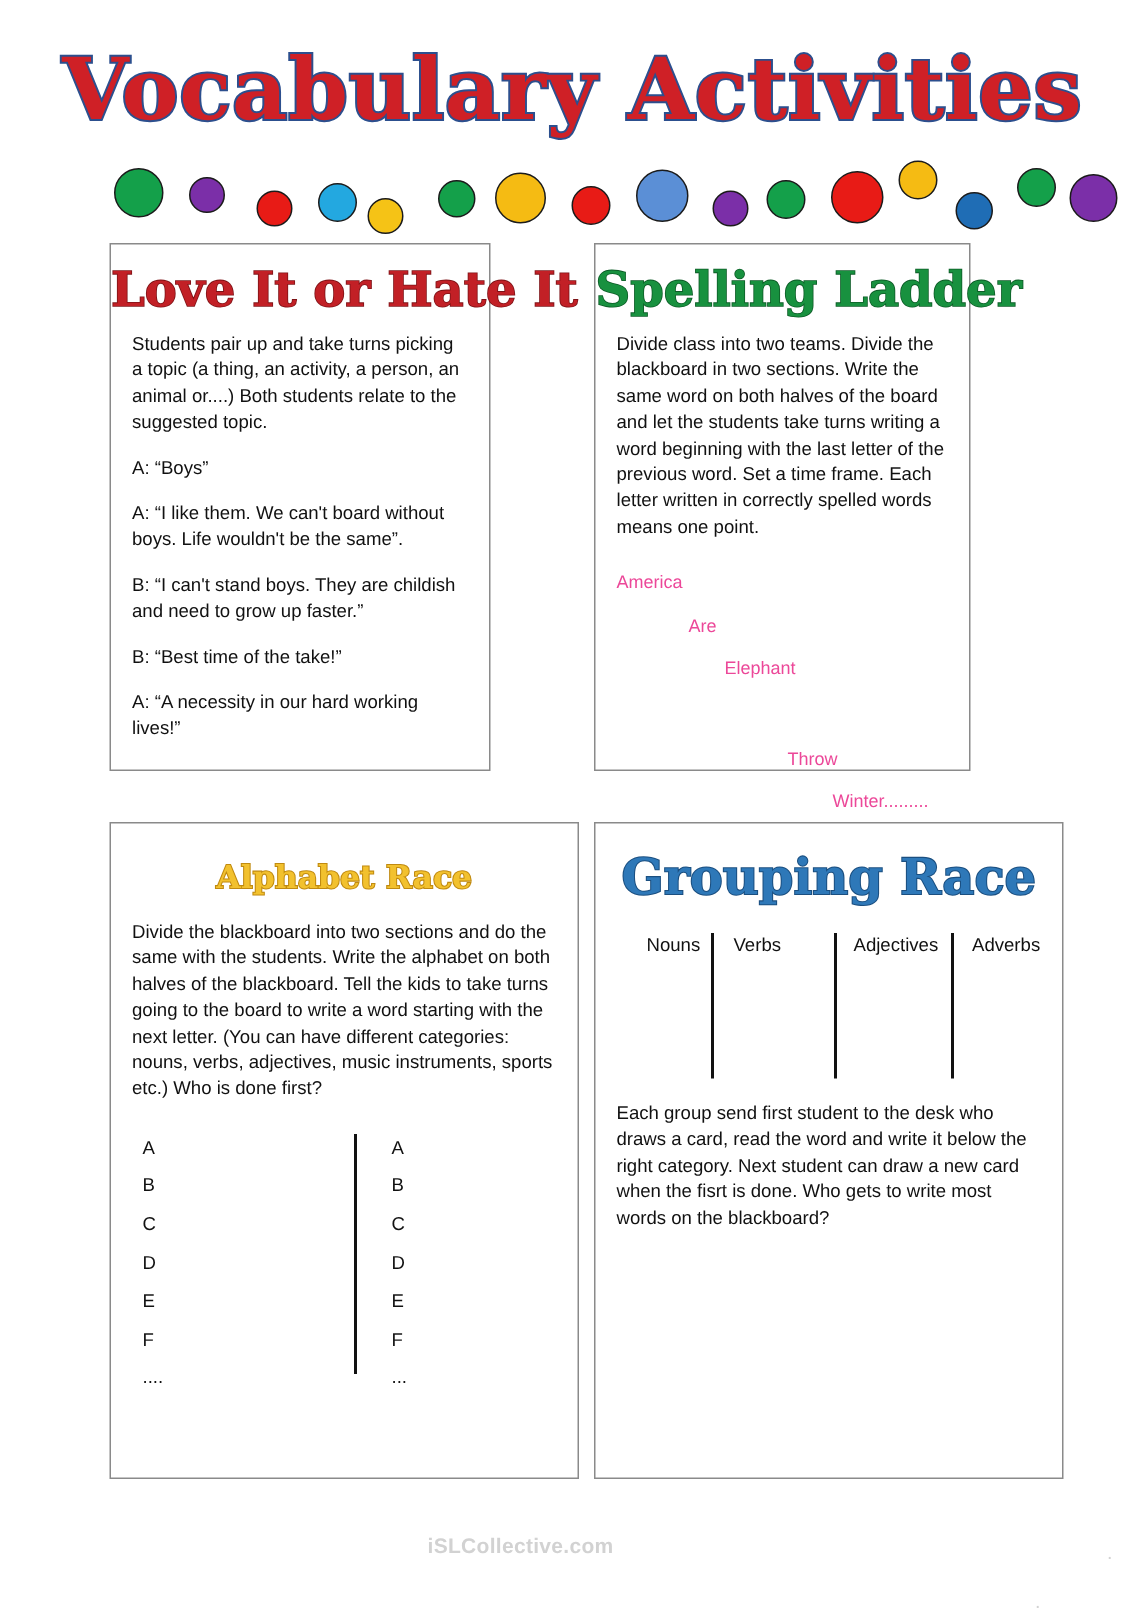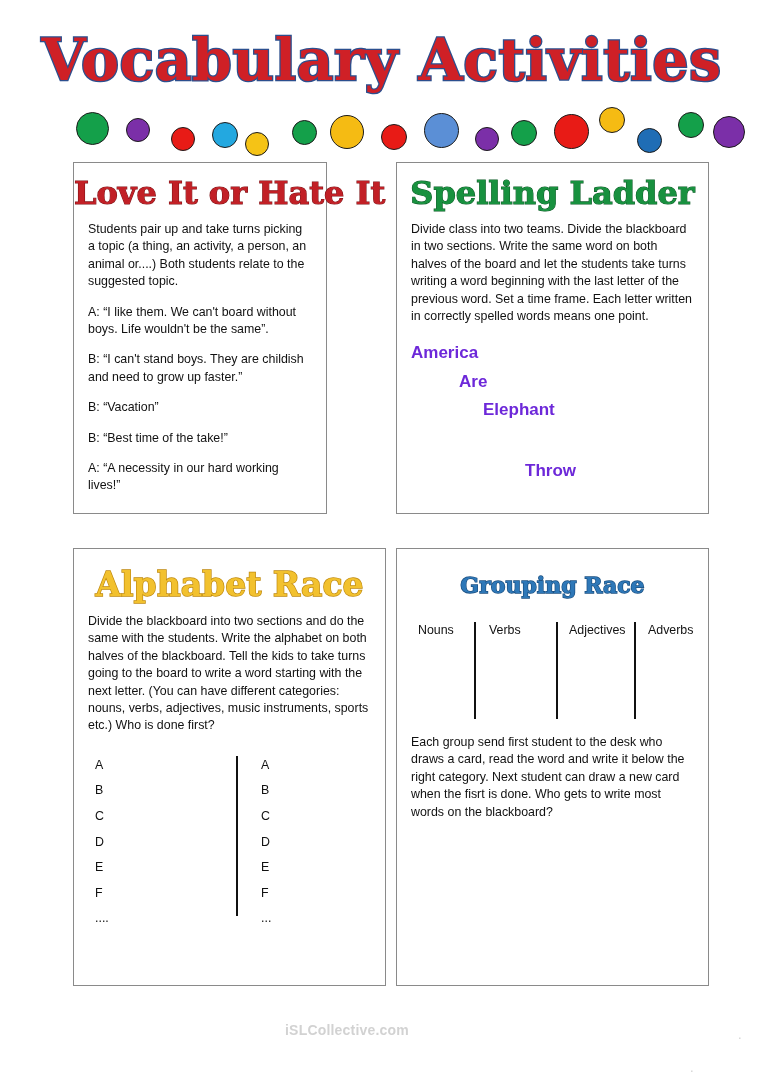--- a/index.html
+++ b/index.html
@@ -54,21 +54,21 @@
   }
 
   
   .card {
     position: absolute;
     box-sizing: border-box;
     border: 1.3px solid #8a8a8a;
     background: #ffffff;
   }
   #card-love   { left: 73px;  top: 162px; width: 254px; height: 352px; }
-  #card-spell  { left: 396px; top: 162px; width: 313px; height: 352px; }
+  #card-spell  { left: 396px; top: 162px; width: 251px; height: 352px; }
   #card-alpha  { left: 73px;  top: 548px; width: 313px; height: 438px; }
   #card-group  { left: 396px; top: 548px; width: 313px; height: 438px; }
 
   .card-title {
     text-align: center;
     font-family: "DejaVu Serif", serif;
     font-weight: bold;
     font-size: 33px;
     line-height: 44px;
     margin: 8px 0 6px 0;
@@ -83,48 +83,48 @@
   #card-spell .card-title {
     color: #18913f;
     -webkit-text-stroke: 1.1px #0d5c27;
     paint-order: stroke fill;
     font-size: 32px;
   }
   #card-alpha .card-title {
     color: #f2c12e;
     -webkit-text-stroke: 1.4px #c08a10;
     paint-order: stroke fill;
-    font-size: 33px;
+    font-size: 21px;
     margin-top: 14px;
   }
   #card-group .card-title {
     color: #2e78b8;
     -webkit-text-stroke: 1.4px #1b4f80;
     paint-order: stroke fill;
-    font-size: 22px;
+    font-size: 33px;
     margin-top: 14px;
   }
 
   .card-body {
     padding: 0 14px;
     font-size: 12.4px;
     line-height: 17.4px;
     color: #111;
   }
   .para { margin: 0 0 13px 0; }
   .para.tight { margin-bottom: 0; }
 
   
   #ladder {
     position: relative;
     margin-top: 14px;
-    font-size: 17px;
+    font-size: 12px;
     line-height: 28.5px;
-    color: #6d28d9;
-    font-weight: bold;
+    color: #ec4899;
+    font-weight: normal;
   }
   .ladder-word { display: block; white-space: nowrap; }
 
   
   #alpha-letters {
     position: relative;
     margin-top: 18px;
     height: 190px;
   }
   .letter-col {
@@ -217,39 +217,40 @@
       <div class="dot" style="left: 637px; top: 24px; width: 25px; height: 25px; background: rgb(31, 109, 181);"></div>
       <div class="dot" style="left: 678px; top: 8px; width: 26px; height: 26px; background: rgb(20, 160, 74);"></div>
       <div class="dot" style="left: 713px; top: 12px; width: 32px; height: 32px; background: rgb(123, 47, 168);"></div>
     </div>
 </div>
 
 <div class="card" id="card-love">
   <div class="card-title">Love It or Hate It</div>
   <div class="card-body" id="love-body">
       <p class="para">Students pair up and take turns picking a topic (a thing, an activity, a person, an animal or....) Both students relate to the suggested topic.</p>
+      <p class="para">A: “Boys”</p>
       <p class="para">A: “I like them. We can't board without boys. Life wouldn't be the same”.</p>
       <p class="para">B: “I can't stand boys. They are childish and need to grow up faster.”</p>
-      <p class="para">B: “Vacation”</p>
       <p class="para">B: “Best time of the take!”</p>
       <p class="para tight">A: “A necessity in our hard working lives!”</p>
     </div>
 </div>
 
 <div class="card" id="card-spell">
   <div class="card-title">Spelling Ladder</div>
   <div class="card-body">
     <div id="spell-paras">
         <p class="para tight">Divide class into two teams. Divide the blackboard in two sections. Write the same word on both halves of the board and let the students take turns writing a word beginning with the last letter of the previous word. Set a time frame. Each letter written in correctly spelled words means one point.</p>
       </div>
     <div id="ladder">
         <span class="ladder-word" style="padding-left: 0px;">America</span>
         <span class="ladder-word" style="padding-left: 48px;">Are</span>
         <span class="ladder-word" style="padding-left: 72px;">Elephant</span>
         <span class="ladder-word" style="padding-left: 114px; margin-top: 32px;">Throw</span>
+        <span class="ladder-word" style="padding-left: 144px;">Winter.........</span>
       </div>
   </div>
 </div>
 
 <div class="card" id="card-alpha">
   <div class="card-title">Alphabet Race</div>
   <div class="card-body">
     <div id="alpha-paras">
         <p class="para tight">Divide the blackboard into two sections and do the same with the students. Write the alphabet on both halves of the blackboard. Tell the kids to take turns going to the board to write a word starting with the next letter. (You can have different categories: nouns, verbs, adjectives, music instruments, sports etc.) Who is done first?</p>
       </div>
@@ -274,21 +275,21 @@
           <span class="letter-row">...</span>
         </div>
     </div>
   </div>
 </div>
 
 <div class="card" id="card-group">
   <div class="card-title">Grouping Race</div>
   <div class="card-body">
     <div id="group-table">
-        <div class="group-head" style="left: 7px;">Nouns</div>
+        <div class="group-head" style="left: 20px;">Nouns</div>
         <div class="group-head" style="left: 78px;">Verbs</div>
         <div class="group-head" style="left: 158px;">Adjectives</div>
         <div class="group-head" style="left: 237px;">Adverbs</div>
         <div class="group-divider" style="left: 63px;"></div>
         <div class="group-divider" style="left: 145px;"></div>
         <div class="group-divider" style="left: 223px;"></div>
       </div>
     <p class="para">Each group send first student to the desk who draws a card, read the word and write it below the right category. Next student can draw a new card when the fisrt is done. Who gets to write most words on the blackboard?</p>
   </div>
 </div>

